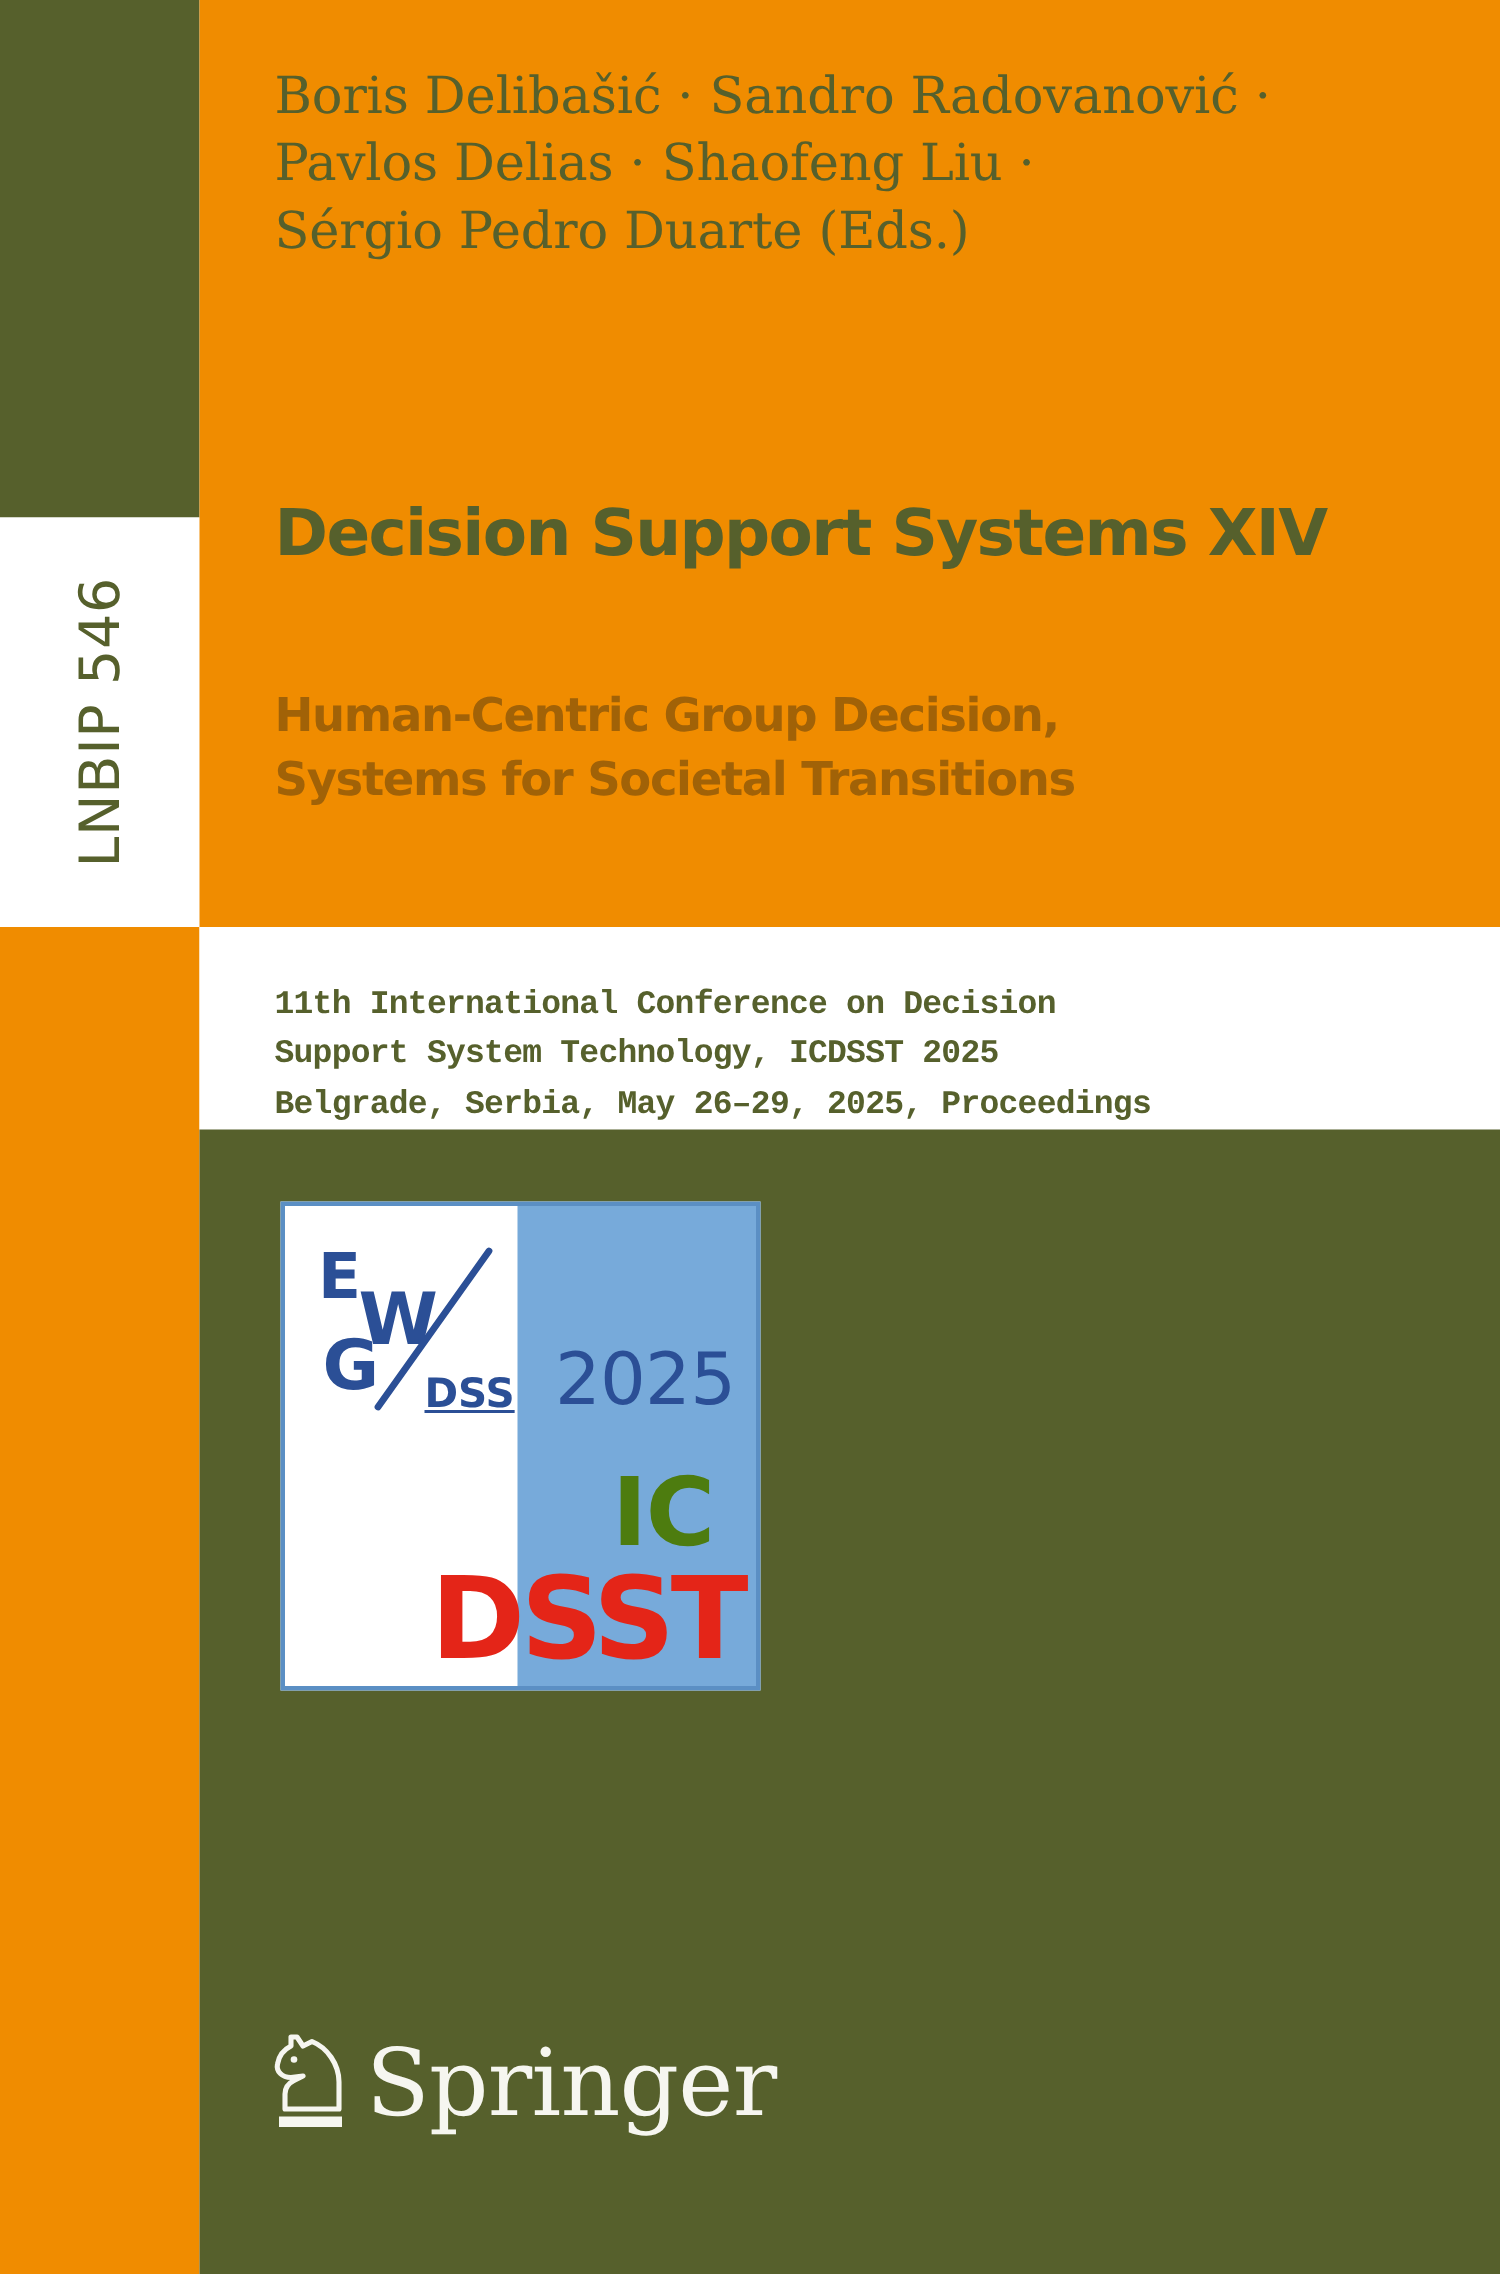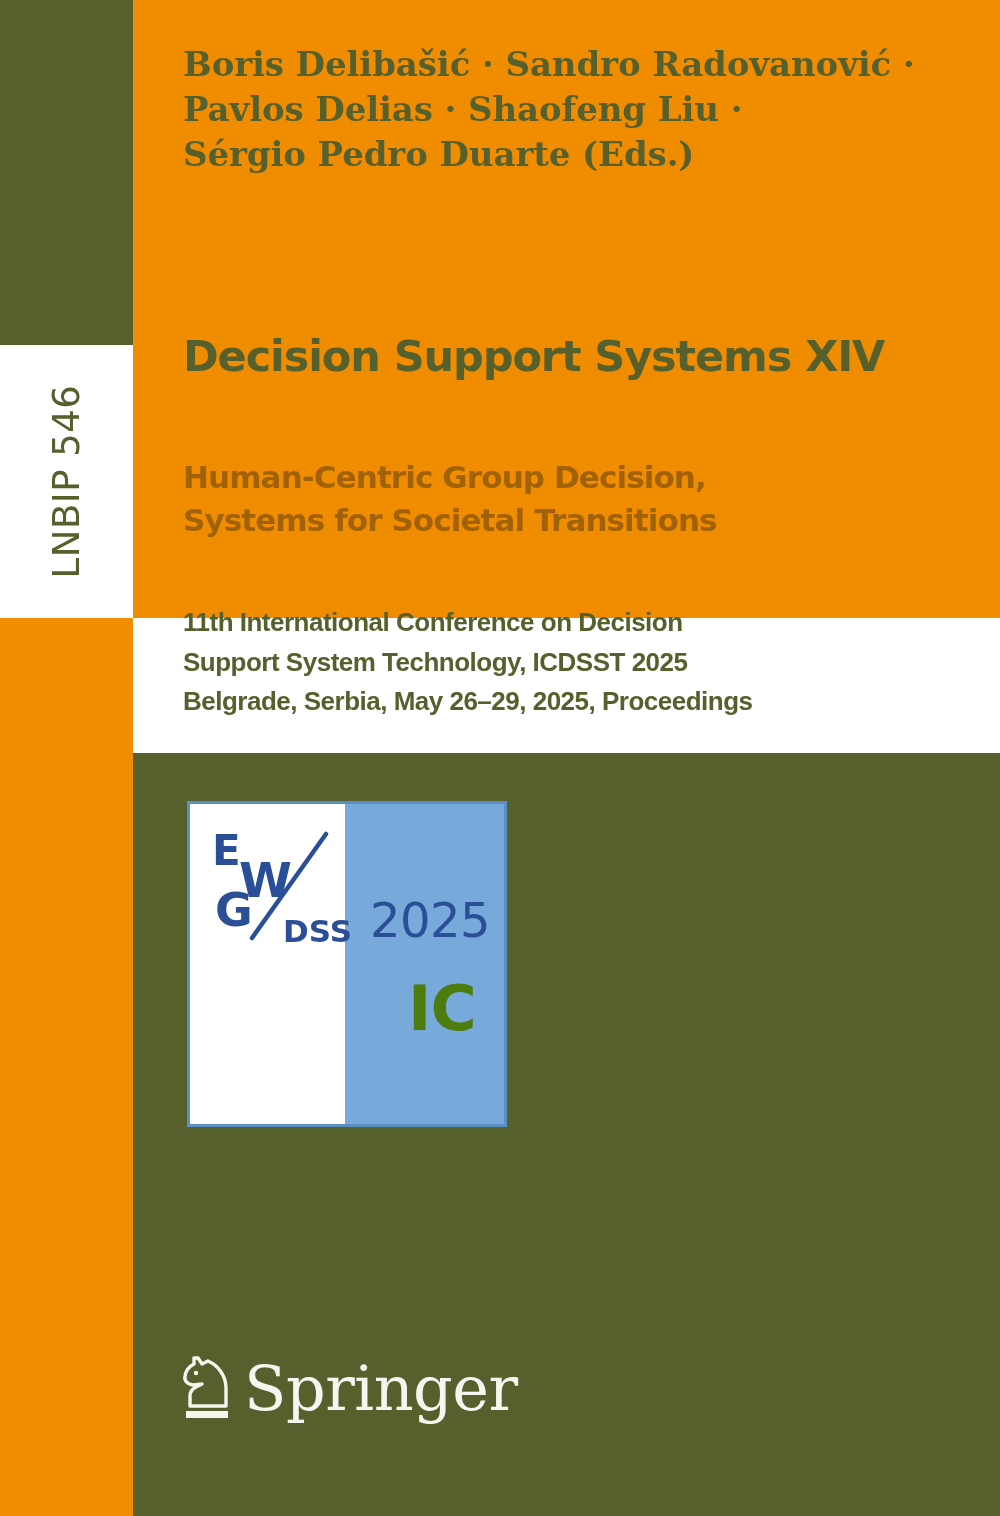--- a/index.html
+++ b/index.html
@@ -96,21 +96,21 @@
   }
 
   
   .editors {
     position: absolute;
     left: 183px;
     top: 42px;
     width: 700px;
     font-family: "DejaVu Serif", serif;
     font-size: 34px;
-    font-weight: 700;
+    font-weight: 400;
     line-height: 1.33;
     color: #56602c;
     letter-spacing: -0.1px;
   }
   .editors .eline { display: block; white-space: nowrap; }
 
   
   .title-main {
     position: absolute;
     left: 183px;
@@ -135,24 +135,24 @@
     color: #a16207;
     letter-spacing: -0.9px;
     margin-top: 38px;
   }
   .title-sub .sline { display: block; white-space: nowrap; }
 
   
   .conf-info {
     position: absolute;
     left: 183px;
-    top: 603px;
+    top: 653px;
     width: 700px;
-    font-family: Liberation Sans, sans-serif;
-    font-size: 26px;
+    font-family: Liberation Mono, monospace;
+    font-size: 22px;
     font-weight: 700;
     line-height: 1.52;
     color: #56602c;
     letter-spacing: -0.5px;
   }
   .conf-info .cline { display: block; white-space: nowrap; }
 
   
   .logo-box {
     position: absolute;
@@ -190,23 +190,24 @@
   .logo-ewg .l-w {
     position: absolute; left: 33px; top: 26px;
     font-size: 48px; line-height: 1;
   }
   .logo-ewg .l-g {
     position: absolute; left: 9px; top: 57px;
     font-size: 46px; line-height: 1;
   }
   .logo-ewg .l-dss {
     position: absolute; left: 77px; top: 86px;
-    font-size: 31px; line-height: 1;
+    font-size: 27px; line-height: 1;
     font-weight: 600;
     letter-spacing: 0px;
+    text-decoration: underline;
   }
   .logo-slash {
     position: absolute;
     left: 56px; top: 26px;
     width: 86px; height: 112px;
   }
   .logo-2025 {
     position: absolute;
     left: 180px;
     top: 56px;
@@ -308,20 +309,21 @@
       <span class="l-g">G</span>
       <span class="l-dss">DSS</span>
     </div>
 
     <svg class="logo-slash" viewBox="0 0 86 112" xmlns="http://www.w3.org/2000/svg">
       <line x1="80" y1="4" x2="6" y2="108" stroke="#2b4f96" stroke-width="4.5" stroke-linecap="round"></line>
     </svg>
 
     <div class="logo-2025">2025</div>
     <div class="logo-ic">IC</div>
+    <div class="logo-dsst">DSST</div>
   </div>
 
   <div class="springer">
     <svg class="springer-knight" viewBox="0 0 58 72" xmlns="http://www.w3.org/2000/svg">
       <g fill="none" stroke="#f6f6f0" stroke-width="3.4" stroke-linejoin="round" stroke-linecap="round">
         <path d="M20 6 L24 12 L30 9 C40 13 48 24 48 36 L48 54 L12 54 L12 44 C12 40 14 37 18 35 L24 32 L16 33 C10 33 6 29 7 24 C8 18 12 14 16 12 L16 6 Z"></path>
       </g>
       <circle cx="18" cy="21" r="2.2" fill="#f6f6f0"></circle>
       <rect x="8" y="59" width="42" height="7" fill="#f6f6f0"></rect>
     </svg>

